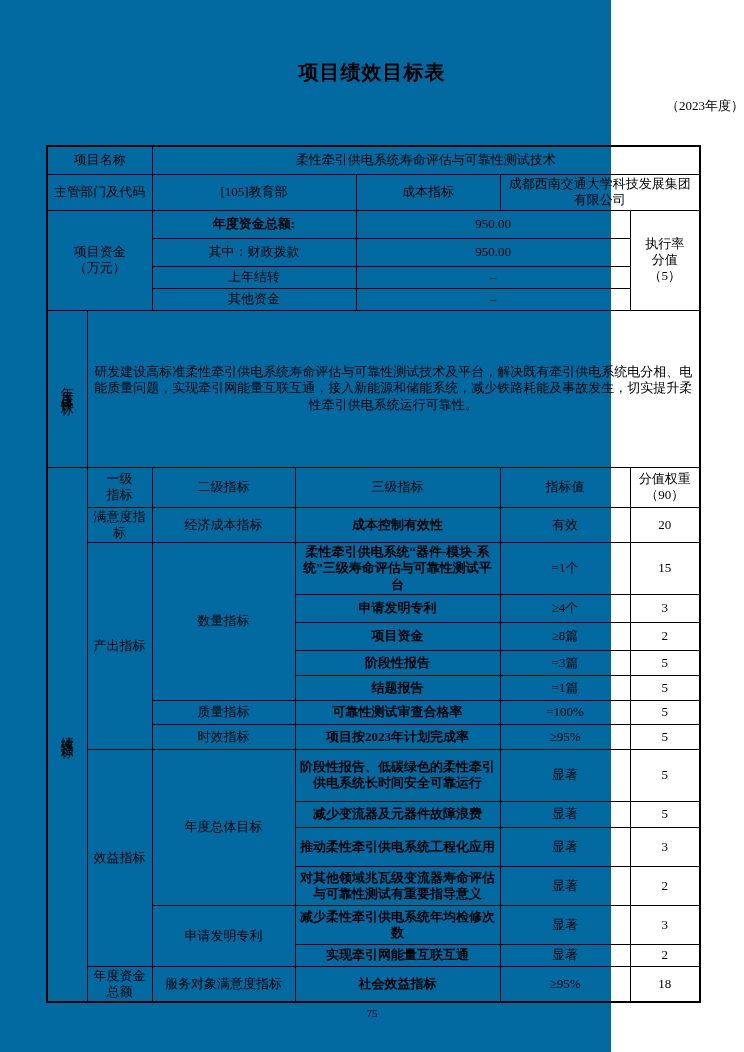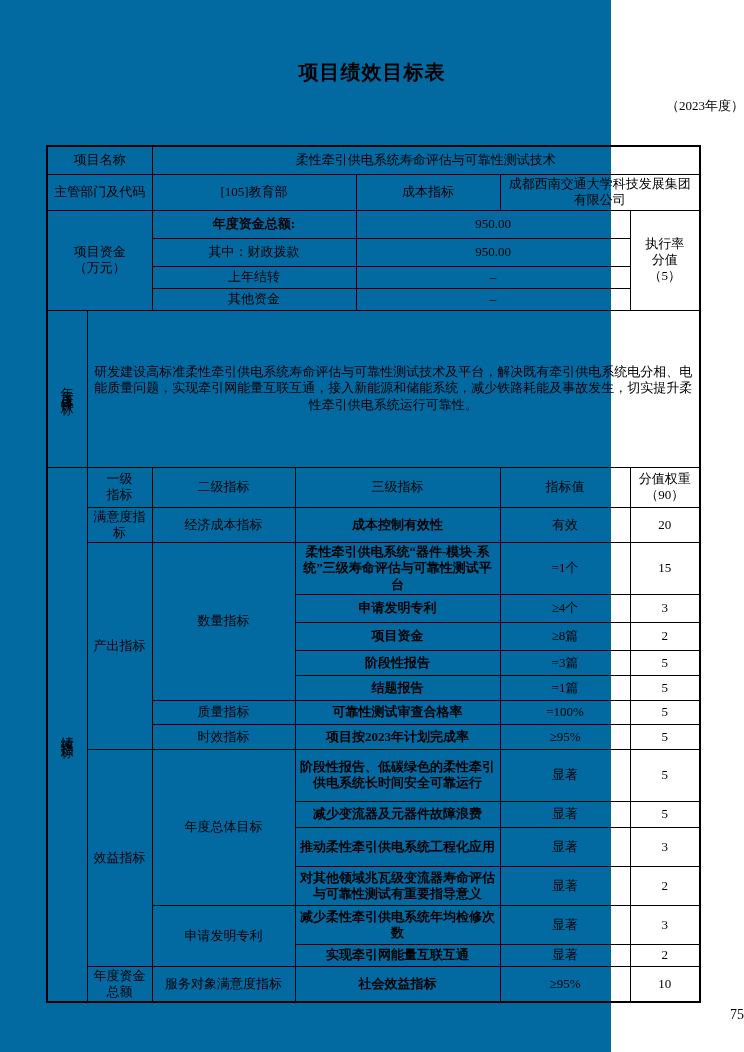--- a/index.html
+++ b/index.html
@@ -47,21 +47,21 @@
   .vtext {
     writing-mode: vertical-lr;
     text-orientation: upright;
     letter-spacing: 3px;
     display: inline-block;
     line-height: 1;
   }
 
   .page-number {
     position: absolute; top: 1007px; left: 0; width: 744px;
-    text-align: right; font-size: 14px;
+    text-align: center; font-size: 11px;
   }
 </style>
 </head>
 <body>
 
 <div class="page">
 
   <div class="doc-title">项目绩效目标表</div>
   <div class="doc-subtitle">（2023年度）</div>
 
@@ -207,19 +207,19 @@
       <td colspan="2" class="left">实现牵引网能量互联互通</td>
       <td>显著</td>
       <td>2</td>
     </tr>
 
     <tr style="height:28px">
       <td>年度资金总额</td>
       <td>服务对象满意度指标</td>
       <td colspan="2" class="left">社会效益指标</td>
       <td>≥95%</td>
-      <td>10</td>
+      <td>18</td>
     </tr>
   </tbody>
     </table>
 
   <div class="page-number">75</div>
 </div>
 
 </body></html>

